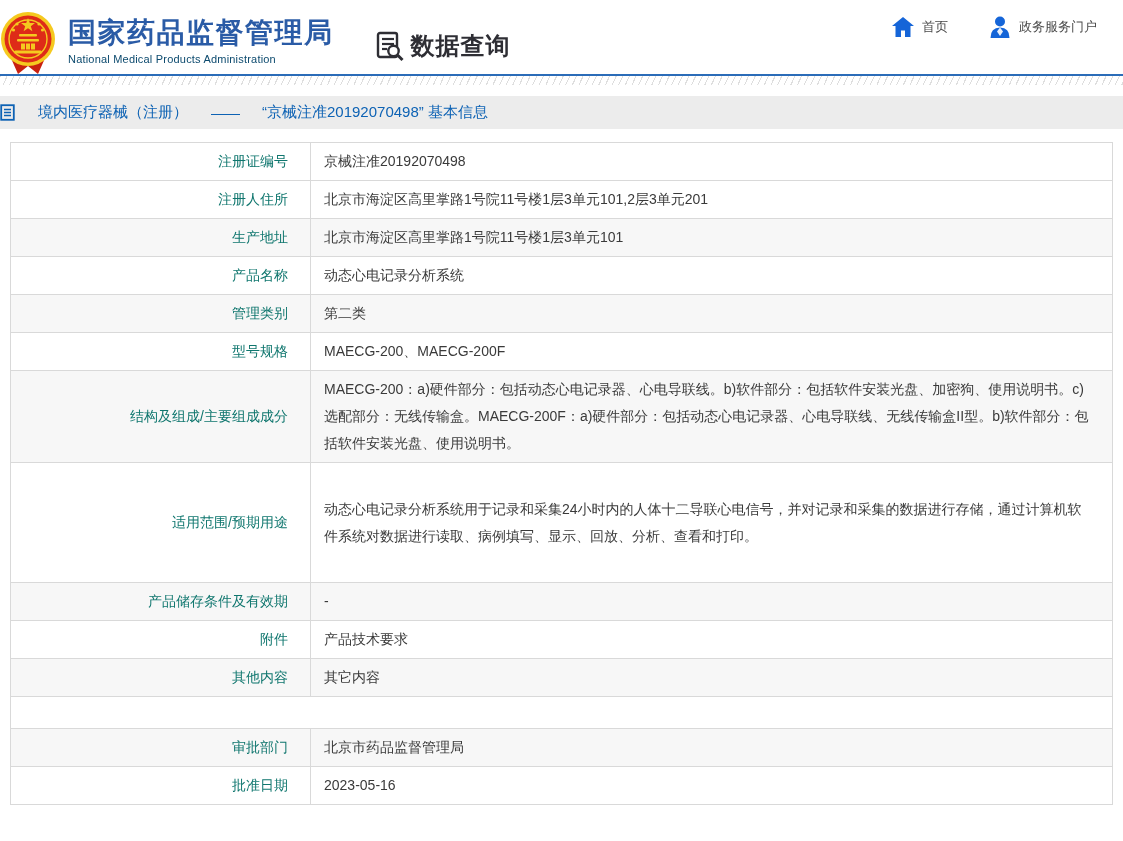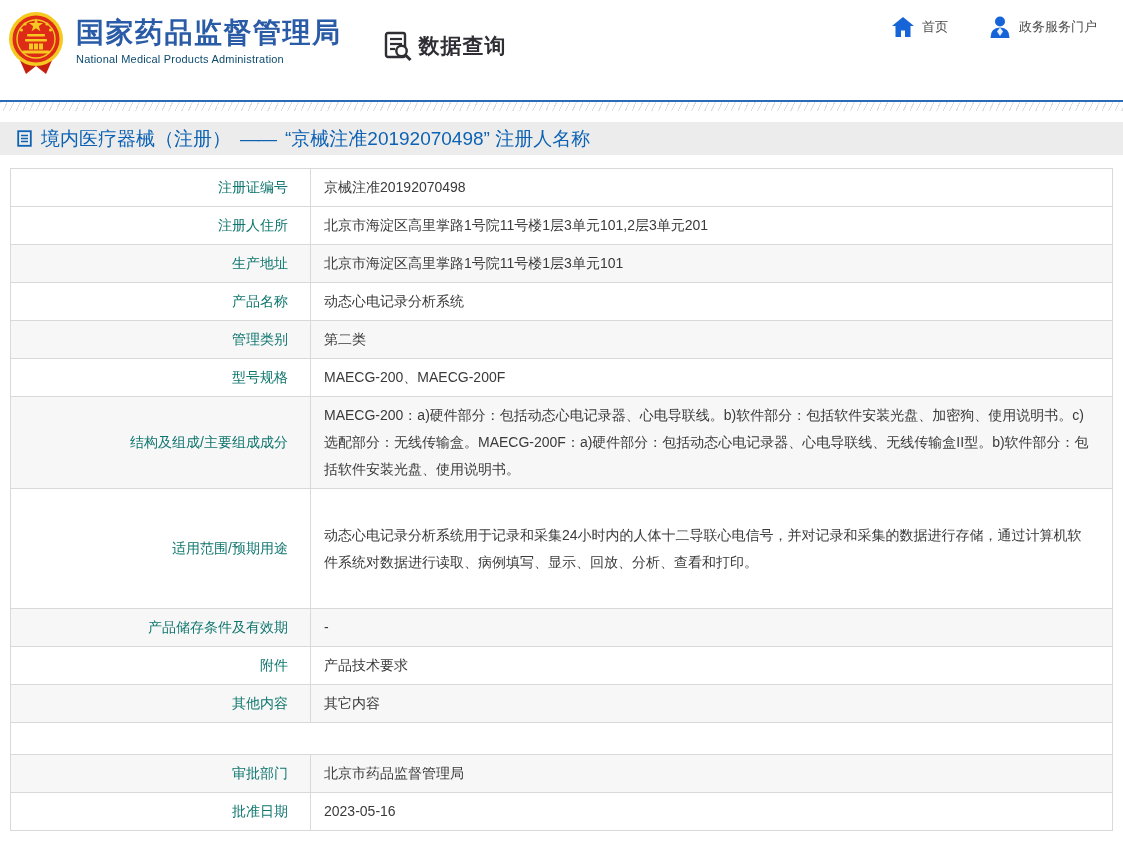--- a/index.html
+++ b/index.html
@@ -1,38 +1,38 @@
 <!DOCTYPE html>
 <html><head>
 <meta charset="utf-8">
 <style>
   * { margin:0; padding:0; box-sizing:border-box; }
   html,body { width:1123px; height:841px; background:#fff; overflow:hidden;
     font-family:"Liberation Sans","DejaVu Sans",sans-serif; }
 
   
-  .header { position:relative; height:100px; padding:10px 0 0 8px; display:flex; align-items:flex-start; }
+  .header { position:relative; height:74px; padding:10px 0 0 0; display:flex; align-items:flex-start; }
   .logo-wrap { display:flex; align-items:flex-start; text-decoration:none; cursor:pointer; }
   .brand { margin-left:12px; margin-top:8px; }
   .brand-title { color:#2a5ba6; font-size:28px; font-weight:bold; letter-spacing:1.5px; line-height:1.1; }
   .brand-sub { color:#0c4a6e; font-size:11px; margin-top:4px; letter-spacing:0.2px; }
   .section { display:flex; align-items:center; gap:5px; margin-left:40px; margin-top:20px; cursor:pointer; }
-  .section-label { font-size:21px; color:#2e2e34; font-weight:600; letter-spacing:1px; }
+  .section-label { font-size:24px; color:#2e2e34; font-weight:600; letter-spacing:1px; }
   .top-nav { position:absolute; right:26px; top:16px; display:flex; gap:40px; }
   .nav-item { display:flex; align-items:center; gap:7px; cursor:pointer; }
   .nav-label { font-size:13px; color:#4a4a4a; white-space:nowrap; }
 
   
   .blue-line { height:2px; background:#2b6cb8; }
   .hatch { height:9px;
     background:repeating-linear-gradient(115deg,#dedede 0 1px,transparent 1px 6px); }
 
   
   .breadcrumb { margin-top:11px; height:33px; background:#ececec; display:flex;
-    align-items:center; padding-left:17px; gap:9px; color:#0d62b4; font-size:19px; }
+    align-items:center; gap:23px; color:#0d62b4; font-size:15px; }
   .bc-cat { cursor:pointer; }
   .bc-sep { letter-spacing:-1px; }
 
   
   .table { margin:13px 10px 0 10px; border:1px solid #d9d9d9; border-bottom:none; }
   .row { display:flex; border-bottom:1px solid #d9d9d9; min-height:32px; background:#fff; }
   .row.alt { background:#f7f7f7; }
   .cell-label { flex:0 0 300px; width:300px; display:flex; align-items:center;
     justify-content:flex-end; padding-right:22px; color:#0f766e; font-size:14px;
     border-right:1px solid #d9d9d9; }
@@ -106,21 +106,21 @@
 
 <div class="breadcrumb">
   <svg width="15" height="17" viewBox="0 0 15 17">
     <rect x="1.2" y="1.2" width="12.6" height="14.6" fill="none" stroke="#0d62b4" stroke-width="1.8"></rect>
     <line x1="4" y1="5.5" x2="11" y2="5.5" stroke="#0d62b4" stroke-width="1.5"></line>
     <line x1="4" y1="8.5" x2="11" y2="8.5" stroke="#0d62b4" stroke-width="1.5"></line>
     <line x1="4" y1="11.5" x2="11" y2="11.5" stroke="#0d62b4" stroke-width="1.5"></line>
   </svg>
   <span class="bc-cat">境内医疗器械（注册）</span>
   <span class="bc-sep">——</span>
-  <span class="bc-cur">“京械注准20192070498” 注册人名称</span>
+  <span class="bc-cur">“京械注准20192070498” 基本信息</span>
 </div>
 
 <div class="table">
 
   <div class="row">
     <div class="cell-label">注册证编号</div>
     <div class="cell-value">京械注准20192070498</div>
   </div>
 
 

